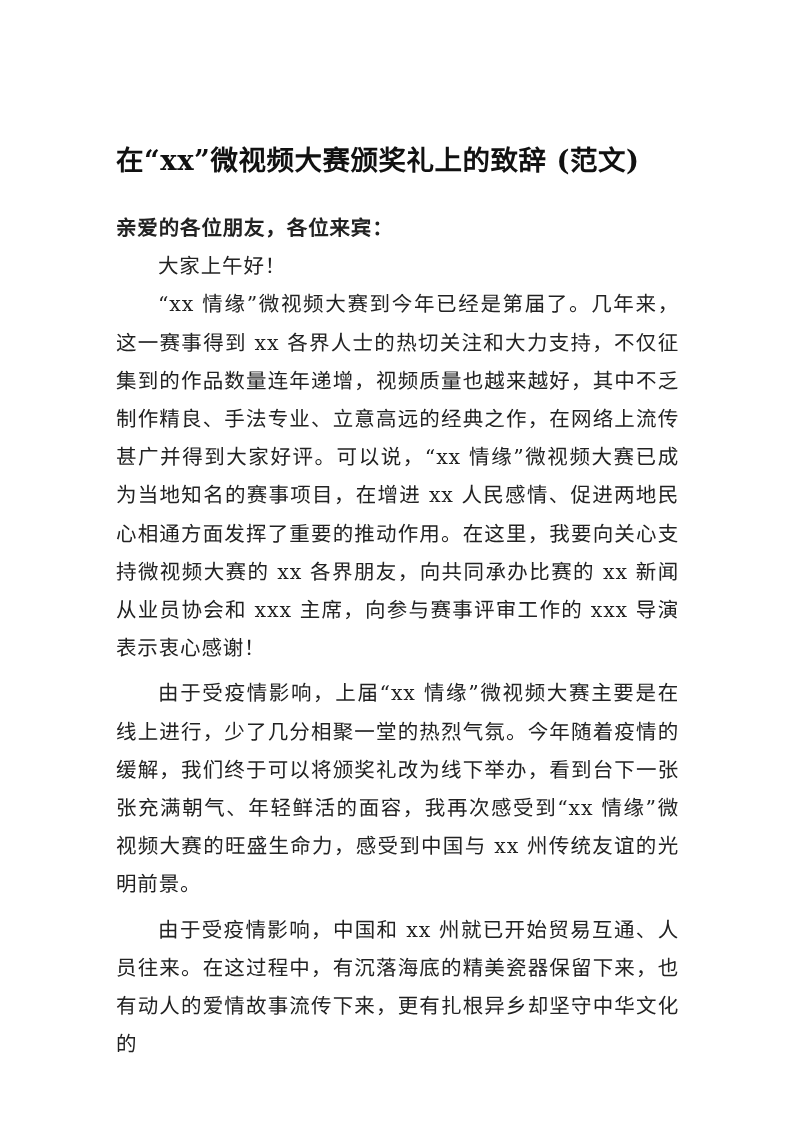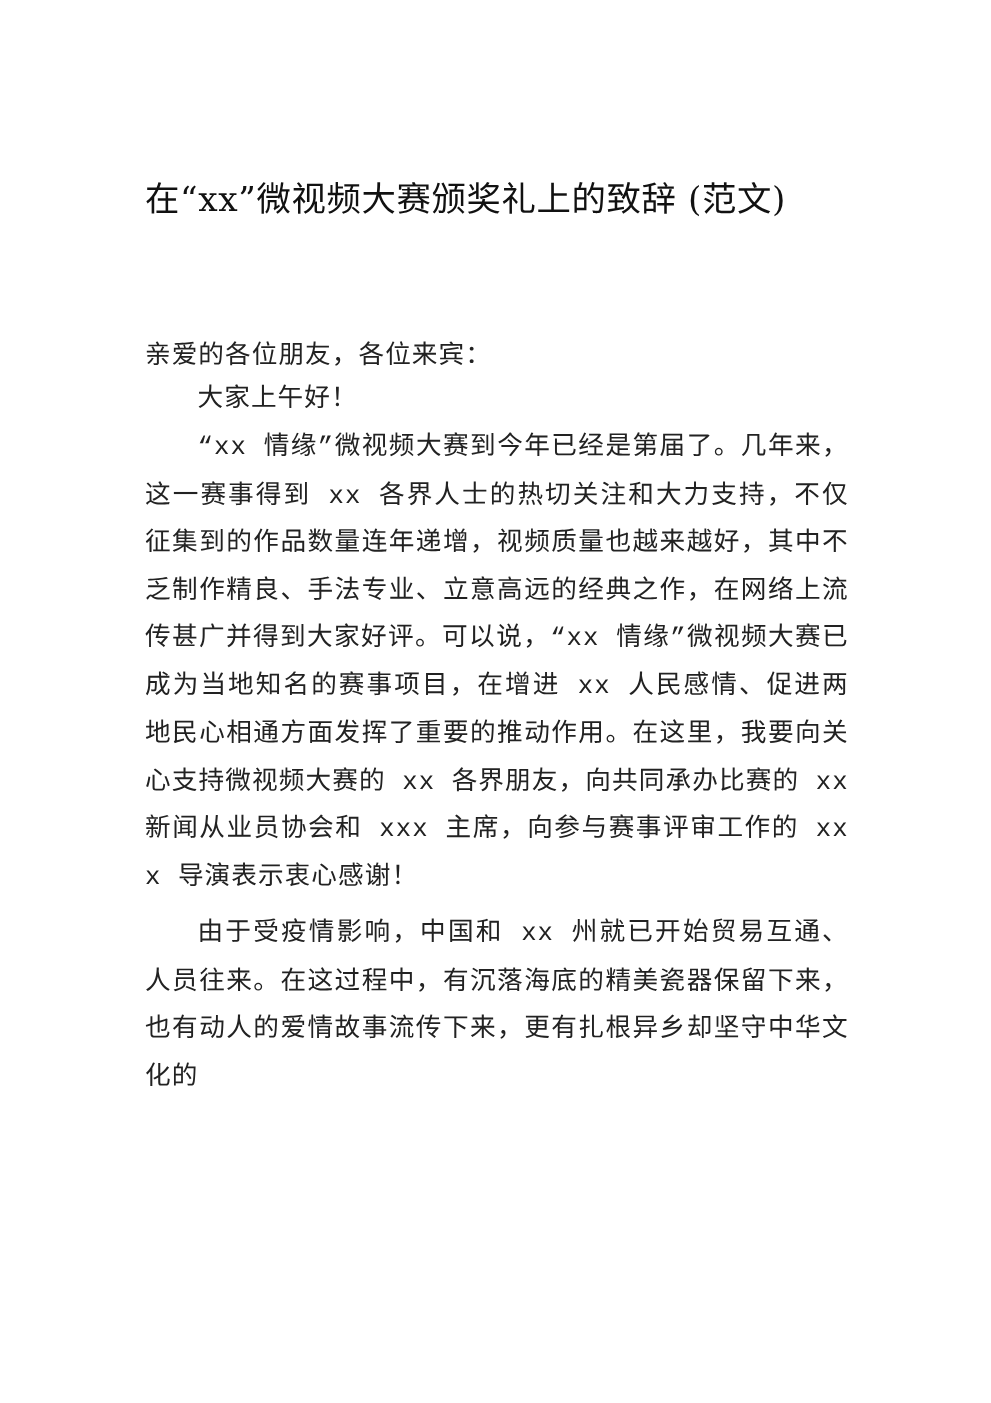--- a/index.html
+++ b/index.html
@@ -31,21 +31,21 @@
     left: 116px;
     top: 0;
     width: 563px;
   }
 
   .doc-title {
     margin: 0;
     padding: 0;
     font-family: "DejaVu Serif", "Liberation Serif", serif;
     font-size: 27.5px;
-    font-weight: 400;
+    font-weight: 700;
     line-height: 40px;
     letter-spacing: 0.5px;
     color: #111111;
     text-align: left;
     white-space: nowrap;
     padding-top: 140px;
   }
 
   .body-block {
     margin: 0;
@@ -63,30 +63,30 @@
     text-align: justify;
     text-justify: inter-character;
     letter-spacing: 0.85px;
     word-break: break-all;
     -moz-text-align-last: left;
     text-align-last: left;
   }
 
   p.para.indent {
     text-indent: 2.05em;
-    font-family: Liberation Mono, monospace;
   }
 
   p.para.no-indent {
     text-indent: 0;
   }
 
   
   p.salutation {
-    margin-top: 84px;
+    margin-top: 29px;
+    font-weight: bold;
   }
 
   
   p.gap {
     margin-top: 7px;
   }
 </style>
 </head>
 <body>
 
@@ -96,18 +96,19 @@
     <h1 class="doc-title">在“xx”微视频大赛颁奖礼上的致辞 (范文)</h1>
 
     <div class="body-block">
 
       <p class="para no-indent salutation">亲爱的各位朋友，各位来宾：</p>
 
       <p class="para indent">大家上午好！</p>
 
       <p class="para indent">“xx 情缘”微视频大赛到今年已经是第届了。几年来，这一赛事得到 xx 各界人士的热切关注和大力支持，不仅征集到的作品数量连年递增，视频质量也越来越好，其中不乏制作精良、手法专业、立意高远的经典之作，在网络上流传甚广并得到大家好评。可以说，“xx 情缘”微视频大赛已成为当地知名的赛事项目，在增进 xx 人民感情、促进两地民心相通方面发挥了重要的推动作用。在这里，我要向关心支持微视频大赛的 xx 各界朋友，向共同承办比赛的 xx 新闻从业员协会和 xxx 主席，向参与赛事评审工作的 xxx 导演表示衷心感谢！</p>
 
+      <p class="para indent gap">由于受疫情影响，上届“xx 情缘”微视频大赛主要是在线上进行，少了几分相聚一堂的热烈气氛。今年随着疫情的缓解，我们终于可以将颁奖礼改为线下举办，看到台下一张张充满朝气、年轻鲜活的面容，我再次感受到“xx 情缘”微视频大赛的旺盛生命力，感受到中国与 xx 州传统友谊的光明前景。</p>
 
       <p class="para indent gap">由于受疫情影响，中国和 xx 州就已开始贸易互通、人员往来。在这过程中，有沉落海底的精美瓷器保留下来，也有动人的爱情故事流传下来，更有扎根异乡却坚守中华文化的</p>
 
     </div>
   </div>
 </div>
 
 </body></html>

